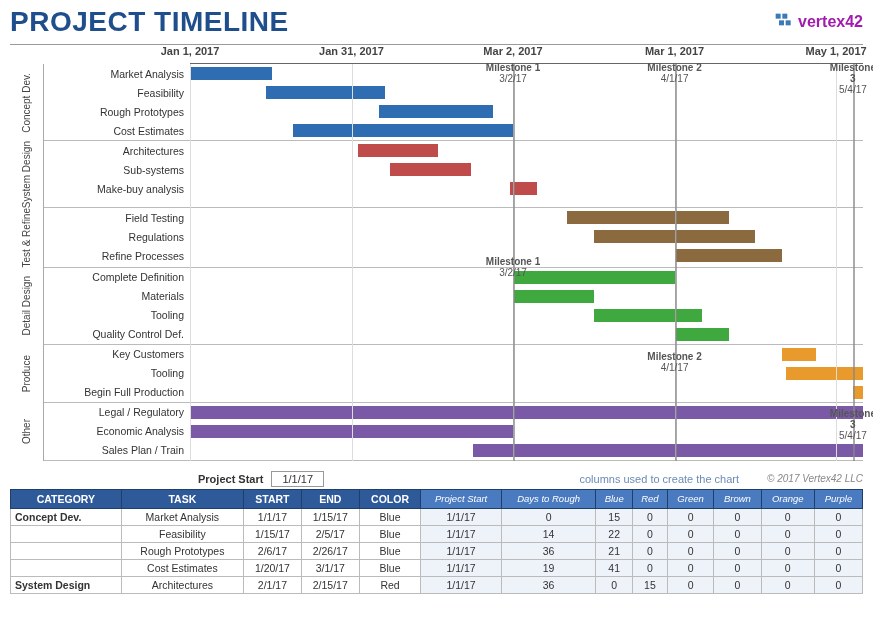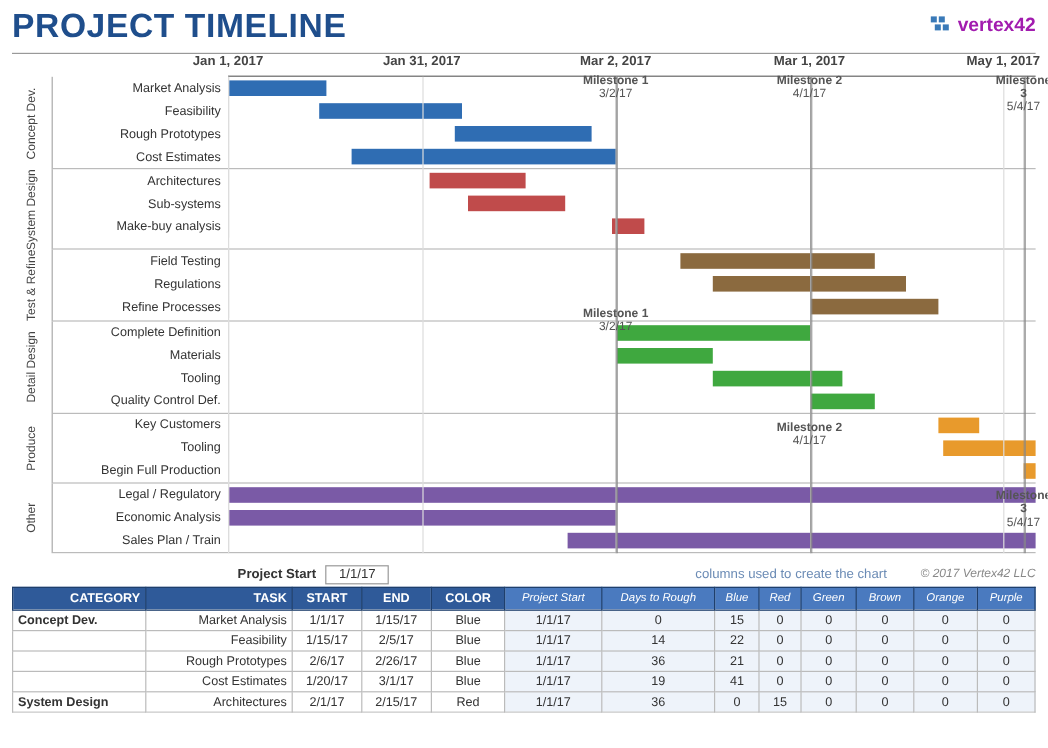--- a/index.html
+++ b/index.html
@@ -32,21 +32,21 @@
   .milestone-label .mname { font-weight: bold; }
   .gridline { position: absolute; top: 0; bottom: 0; width: 1px; background: #ddd; }
   .meta-row { display: flex; align-items: center; gap: 8px; margin: 6px 10px 2px 10px; font-size: 11px; }
   .meta-row .lbl { font-weight: bold; }
   .meta-row .val { border: 1px solid #999; padding: 1px 10px; background: #fff; }
   .meta-row .note { margin-left: auto; color: #6b8bb5; }
   .meta-row .copy { color: #888; font-style: italic; font-size: 10px; margin-left: 20px; }
   table.data { width: calc(100% - 20px); margin: 0 10px; border-collapse: collapse; font-size: 10.5px; }
   table.data th { background: #2f5a99; color: #fff; font-weight: bold; padding: 3px 4px; border: 1px solid #1f3f6b; text-align: center; }
   table.data td { background: #fff; padding: 2px 4px; border: 1px solid #bbb; text-align: center; }
-  table.data th.left, table.data td.left { text-align: right; }
+  table.data th.left, table.data td.left { text-align: center; }
   table.data td.cat { font-weight: bold; text-align: left; }
   table.data .calc-cell { background: #eef3fa; }
   table.data th.calc { background: #4a7abf; font-style: italic; font-weight: normal; font-size: 9.5px; }
 </style>
 </head>
 <body>
 
 <div class="header">
   <div class="title">PROJECT TIMELINE</div>
   <div class="logo">

